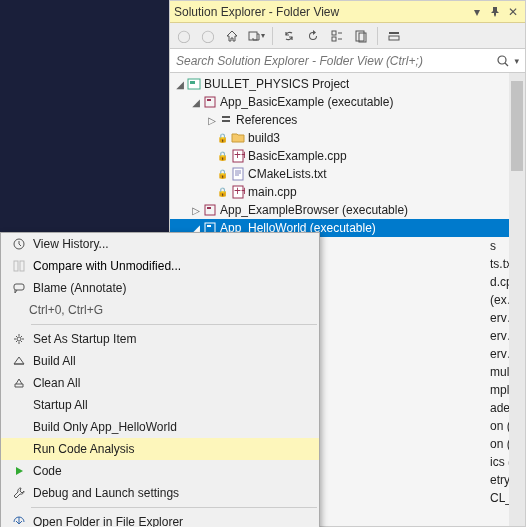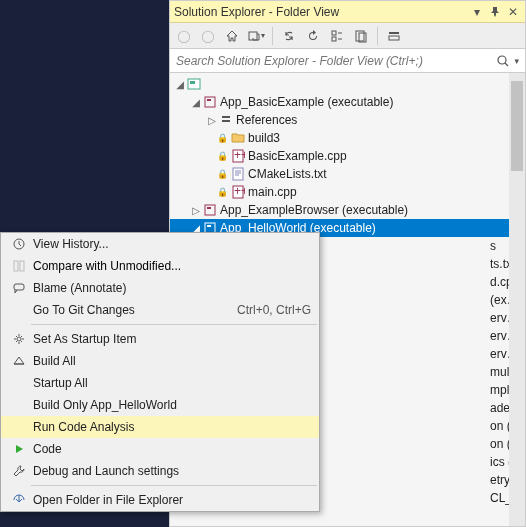--- a/index.html
+++ b/index.html
@@ -112,20 +112,21 @@
 
   <div class="tree">
     <div class="tree-row" style="padding-left:4px">
       <span class="tw">◢</span>
       <span class="ic">
           <svg width="14" height="14" viewBox="0 0 14 14">
             <rect x="1" y="2" width="12" height="10" fill="#fff" stroke="#4a8"></rect>
             <rect x="3" y="4" width="5" height="3" fill="#4a8"></rect>
           </svg>
         </span>
+      <span class="lbl">BULLET_PHYSICS Project</span>
     </div>
     <div class="tree-row" style="padding-left:20px">
       <span class="tw">◢</span>
       <span class="ic">
           <svg width="14" height="14" viewBox="0 0 14 14">
             <rect x="2" y="2" width="10" height="10" fill="none" stroke="#935"></rect>
             <rect x="4" y="4" width="4" height="2" fill="#935"></rect>
           </svg>
         </span>
       <span class="lbl">App_BasicExample (executable)</span>
@@ -273,41 +274,48 @@
     <span class="cm-icon">
         <svg width="14" height="14" viewBox="0 0 14 14">
           <rect x="2" y="3" width="10" height="6" rx="2" fill="none" stroke="#555"></rect>
           <path d="M5 9l-2 3v-3" fill="none" stroke="#555"></path>
         </svg>
       </span>
     <span class="cm-label">Blame (Annotate)</span>
   </div>
   <div class="cm-row">
     <span class="cm-icon"></span>
-    <span class="cm-label">Go To Git Changes</span>
     <span class="cm-accel">Ctrl+0, Ctrl+G</span>
   </div>
   <div class="cm-sep"></div>
   <div class="cm-row">
     <span class="cm-icon">
         <svg width="14" height="14" viewBox="0 0 14 14">
           <circle cx="7" cy="7" r="2" fill="none" stroke="#555"></circle>
           <path d="M7 2v2M7 10v2M2 7h2M10 7h2M4 4l1 1M9 9l1 1M4 10l1-1M9 5l1-1" stroke="#555"></path>
         </svg>
       </span>
     <span class="cm-label">Set As Startup Item</span>
   </div>
   <div class="cm-row">
     <span class="cm-icon">
         <svg width="14" height="14" viewBox="0 0 14 14">
           <path d="M2 10l5-7 5 7z" fill="none" stroke="#555"></path>
           <path d="M2 10h10" stroke="#555"></path>
         </svg>
       </span>
     <span class="cm-label">Build All</span>
+  </div>
+  <div class="cm-row">
+    <span class="cm-icon">
+        <svg width="14" height="14" viewBox="0 0 14 14">
+          <path d="M4 8l3-5 3 5M3 8h8v3H3z" fill="none" stroke="#555"></path>
+        </svg>
+      </span>
+    <span class="cm-label">Clean All</span>
   </div>
   <div class="cm-row">
     <span class="cm-icon"></span>
     <span class="cm-label">Startup All</span>
   </div>
   <div class="cm-row">
     <span class="cm-icon"></span>
     <span class="cm-label">Build Only App_HelloWorld</span>
   </div>
   <div class="cm-row highlight">

